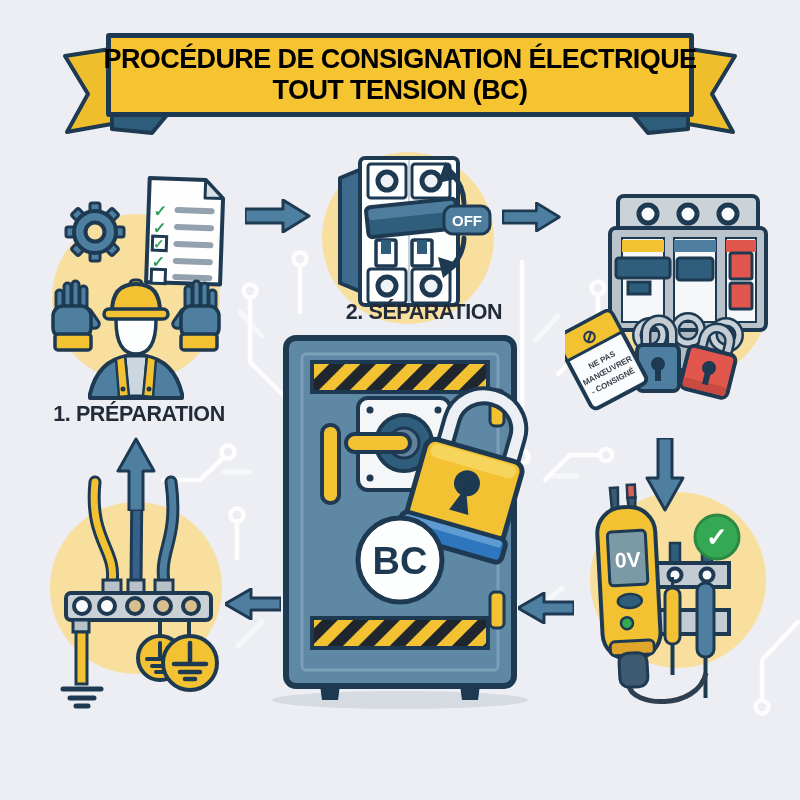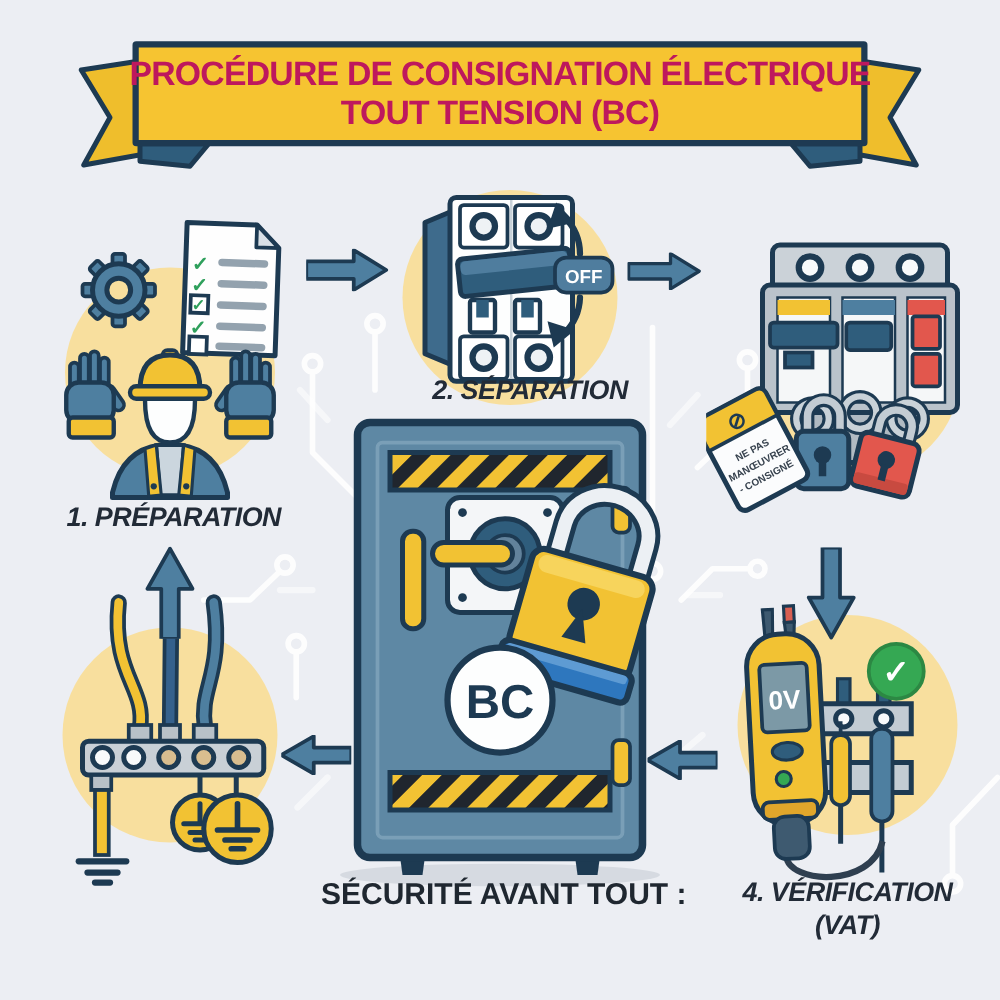--- a/index.html
+++ b/index.html
@@ -3,23 +3,23 @@
 <meta charset="utf-8">
 <style>
   html,body{margin:0;padding:0;}
   #stage{position:relative;width:800px;height:800px;background:#ECEEF3;overflow:hidden;
          font-family:"Liberation Sans",sans-serif;}
   .abs{position:absolute;}
   #banner{position:absolute;left:106px;top:33px;width:588px;height:84px;box-sizing:border-box;
           background:#F6C431;border:5px solid #1E3A52;border-radius:3px;
           display:flex;flex-direction:column;align-items:center;justify-content:center;
           z-index:3;}
-  .bl{font-size:27px;font-weight:700;color:#be185d;letter-spacing:-0.6px;line-height:31px;white-space:nowrap;}
+  .bl{font-size:27px;font-weight:700;color:#000000;letter-spacing:-0.6px;line-height:31px;white-space:nowrap;}
   .lbl{position:absolute;transform:translateX(-50%);font-weight:700;color:#222B37;
-       letter-spacing:-0.4px;white-space:nowrap;font-size:21.5px;text-align:center;z-index:6;font-style:italic;}
+       letter-spacing:-0.4px;white-space:nowrap;font-size:21.5px;text-align:center;z-index:6;}
   .lbl2{line-height:26px;}
   #footer{position:absolute;transform:translateX(-50%);font-weight:700;color:#1F2730;
           font-size:24px;line-height:31px;text-align:center;white-space:nowrap;z-index:6;}
   svg{display:block;}
 </style>
 </head>
 <body>
 
 <div id="stage">
 
@@ -368,24 +368,19 @@
   </svg>
   <svg class="abs" style="left:225px;top:588px;z-index:4" width="56" height="32" viewBox="0 0 56 32">
     <polygon points="56,10 26,10 26,1 0,16 26,31 26,22 56,22" fill="#4E7FA0" stroke="#1D3A52" stroke-width="3" stroke-linejoin="round"></polygon>
   </svg>
   <svg class="abs" style="left:116px;top:437px;z-index:4" width="40" height="74" viewBox="0 0 40 74">
     <polygon points="13,74 27,74 27,34 38,34 20,2 2,34 13,34" fill="#4E7FA0" stroke="#1D3A52" stroke-width="3" stroke-linejoin="round"></polygon>
   </svg>
 
   <div class="lbl" style="left:139px;top:402px;">1. PRÉPARATION</div>
   <div class="lbl" style="left:424px;top:300px;">2. SÉPARATION</div>
-  <div class="lbl lbl2" style="left:678px;top:701px;">
-    <div>4. VÉRIFICATION</div>
-    <div>(VAT)</div>
-  </div>
   <div class="lbl lbl2" style="left:142px;top:701px;">
   </div>
 
   <div id="footer" style="left:403px;top:700px;">
-    <div>SÉCURITÉ AVANT TOUT :</div>
   </div>
 
 </div>
 
 </body></html>

